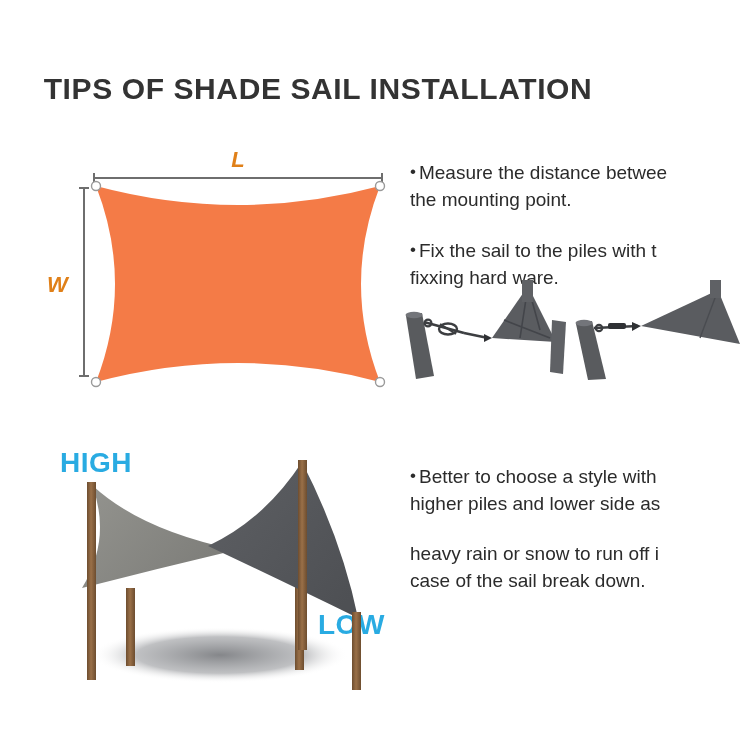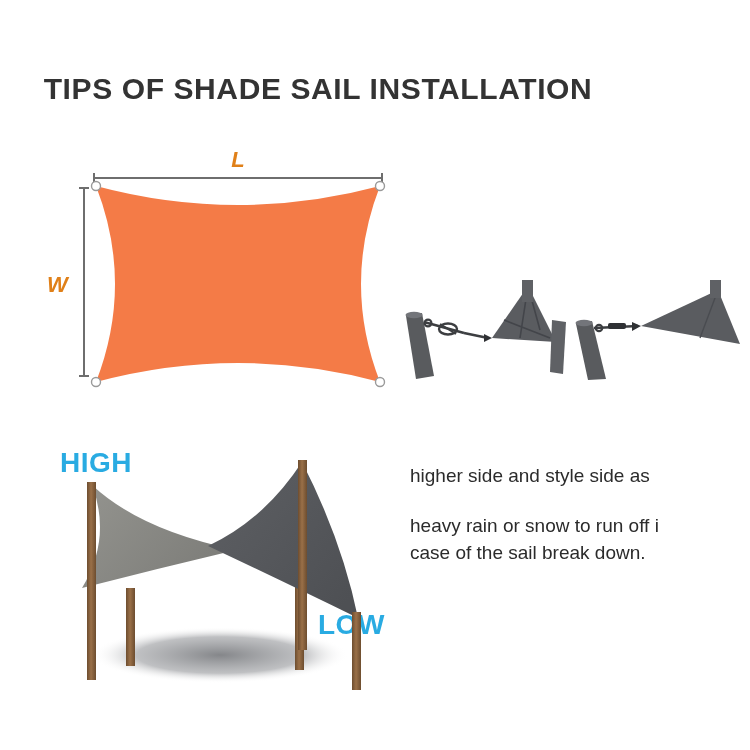--- a/index.html
+++ b/index.html
@@ -164,20 +164,30 @@
              Q 254 106 292 204
              Q 150 166 8 204
              Q 46 106 8 8 Z" fill="#F47B47"></path>
 
     <circle cx="8" cy="8" r="4.5" fill="#ffffff" stroke="#9a9a9a" stroke-width="1.4"></circle>
     <circle cx="292" cy="8" r="4.5" fill="#ffffff" stroke="#9a9a9a" stroke-width="1.4"></circle>
     <circle cx="8" cy="204" r="4.5" fill="#ffffff" stroke="#9a9a9a" stroke-width="1.4"></circle>
     <circle cx="292" cy="204" r="4.5" fill="#ffffff" stroke="#9a9a9a" stroke-width="1.4"></circle>
   </svg>
 
+  <div id="tips-top" class="tip-block">
+    <div class="tip-para">
+      <span class="tip-line"><span class="bullet-dot">•</span><span>Measure the distance betwee</span></span>
+      <span class="tip-line">the mounting point.</span>
+    </div>
+    <div class="tip-para">
+      <span class="tip-line"><span class="bullet-dot">•</span><span>Fix the sail to the piles with t</span></span>
+      <span class="tip-line">fixxing hard ware.</span>
+    </div>
+  </div>
 
   <svg id="hardware-figure" class="figure-svg" width="350" height="100" viewBox="0 0 350 100">
 
     <g>
 
       <path d="M 6 36 L 22 33 L 34 96 L 16 99 Z" fill="#595b5e"></path>
       <ellipse cx="14" cy="35" rx="8.5" ry="3.2" fill="#73757a"></ellipse>
 
       <line x1="24" y1="42" x2="64" y2="53" stroke="#3c3e41" stroke-width="2.6"></line>
       <circle cx="28" cy="43" r="3.4" fill="none" stroke="#3c3e41" stroke-width="2.2"></circle>
@@ -250,21 +260,22 @@
              Q 240 140 318 178
              Q 302 100 262 22 Z" fill="url(#rightSailGrad)"></path>
 
     <rect x="47" y="42" width="9" height="198" fill="url(#postGrad)"></rect>
     <rect x="258" y="20" width="9" height="190" fill="url(#postGrad)"></rect>
     <rect x="312" y="172" width="9" height="78" fill="url(#postGrad)"></rect>
   </svg>
 
   <div id="tips-bottom" class="tip-block">
     <div class="tip-para">
-      <span class="tip-line">higher side and style side as</span>
+      <span class="tip-line"><span class="bullet-dot">•</span><span>Better to choose a style with</span></span>
+      <span class="tip-line">higher piles and lower side as</span>
     </div>
     <div class="tip-para">
       <span class="tip-line">heavy rain or snow to run off i</span>
       <span class="tip-line">case of the sail break down.</span>
     </div>
   </div>
 
 </div>
 
 </body></html>

